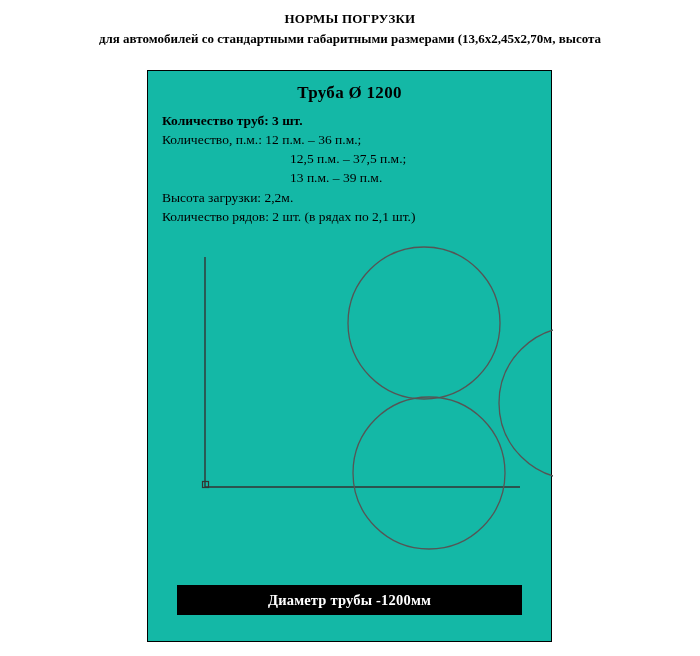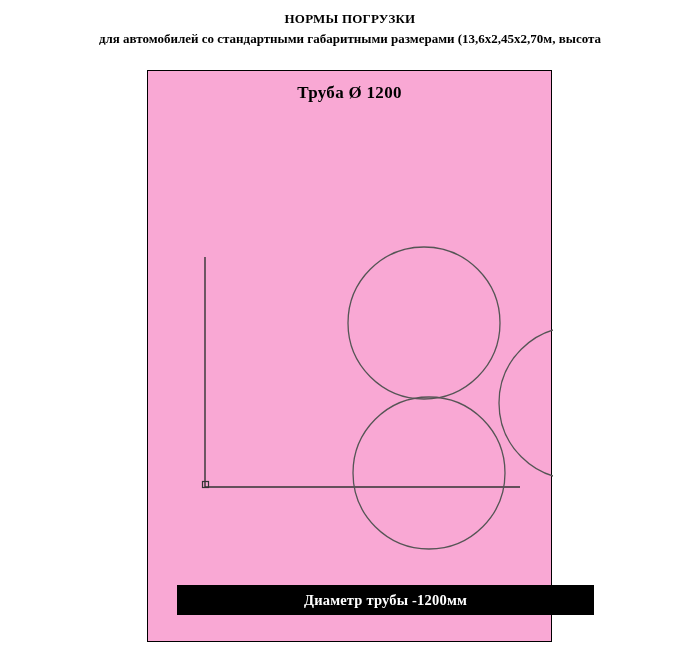--- a/index.html
+++ b/index.html
@@ -35,21 +35,21 @@
 
   
   .panel {
     position: absolute;
     left: 147px;
     top: 70px;
     width: 405px;
     height: 572px;
     border: 1px solid #000000;
     box-sizing: border-box;
-    background: #f9a8d4;
+    background: #14b8a6;
   }
 
   .panel-title {
     text-align: center;
     font-weight: bold;
     font-size: 17px;
     margin-top: 12px;
     letter-spacing: 0.3px;
   }
 
@@ -80,21 +80,21 @@
   }
   .drawing svg {
     display: block;
   }
 
   
   .caption-bar {
     position: absolute;
     left: 29px;
     bottom: 26px;
-    width: 417px;
+    width: 345px;
     height: 30px;
     background: #000000;
     color: #ffffff;
     display: flex;
     align-items: center;
     justify-content: center;
     font-weight: bold;
     font-size: 14.5px;
     letter-spacing: 0.2px;
   }
@@ -104,20 +104,28 @@
 
 <div class="doc-header">
   <div class="title">НОРМЫ ПОГРУЗКИ</div>
   <div class="subtitle-line">для автомобилей со стандартными габаритными размерами (13,6х2,45х2,70м, высота</div>
 </div>
 
 <div class="panel">
 
   <div class="panel-title">Труба Ø 1200</div>
 
+  <div class="spec-list">
+    <div class="spec-row bold">Количество труб: 3 шт.</div>
+    <div class="spec-row">Количество, п.м.: 12 п.м. – 36 п.м.;</div>
+    <div class="spec-indent">12,5 п.м. – 37,5 п.м.;</div>
+    <div class="spec-indent">13 п.м. – 39 п.м.</div>
+    <div class="spec-row">Высота загрузки: 2,2м.</div>
+    <div class="spec-row">Количество рядов: 2 шт. (в рядах по 2,1 шт.)</div>
+  </div>
 
   <div class="drawing">
     <svg width="405" height="330" viewBox="0 0 405 330" xmlns="http://www.w3.org/2000/svg">
 
       <line x1="57" y1="16" x2="57" y2="246" stroke="#333333" stroke-width="1.4"></line>
 
       <line x1="57" y1="246" x2="372" y2="246" stroke="#333333" stroke-width="1.4"></line>
 
       <rect x="54.5" y="240.5" width="6" height="6" fill="none" stroke="#333333" stroke-width="1.2"></rect>
 

